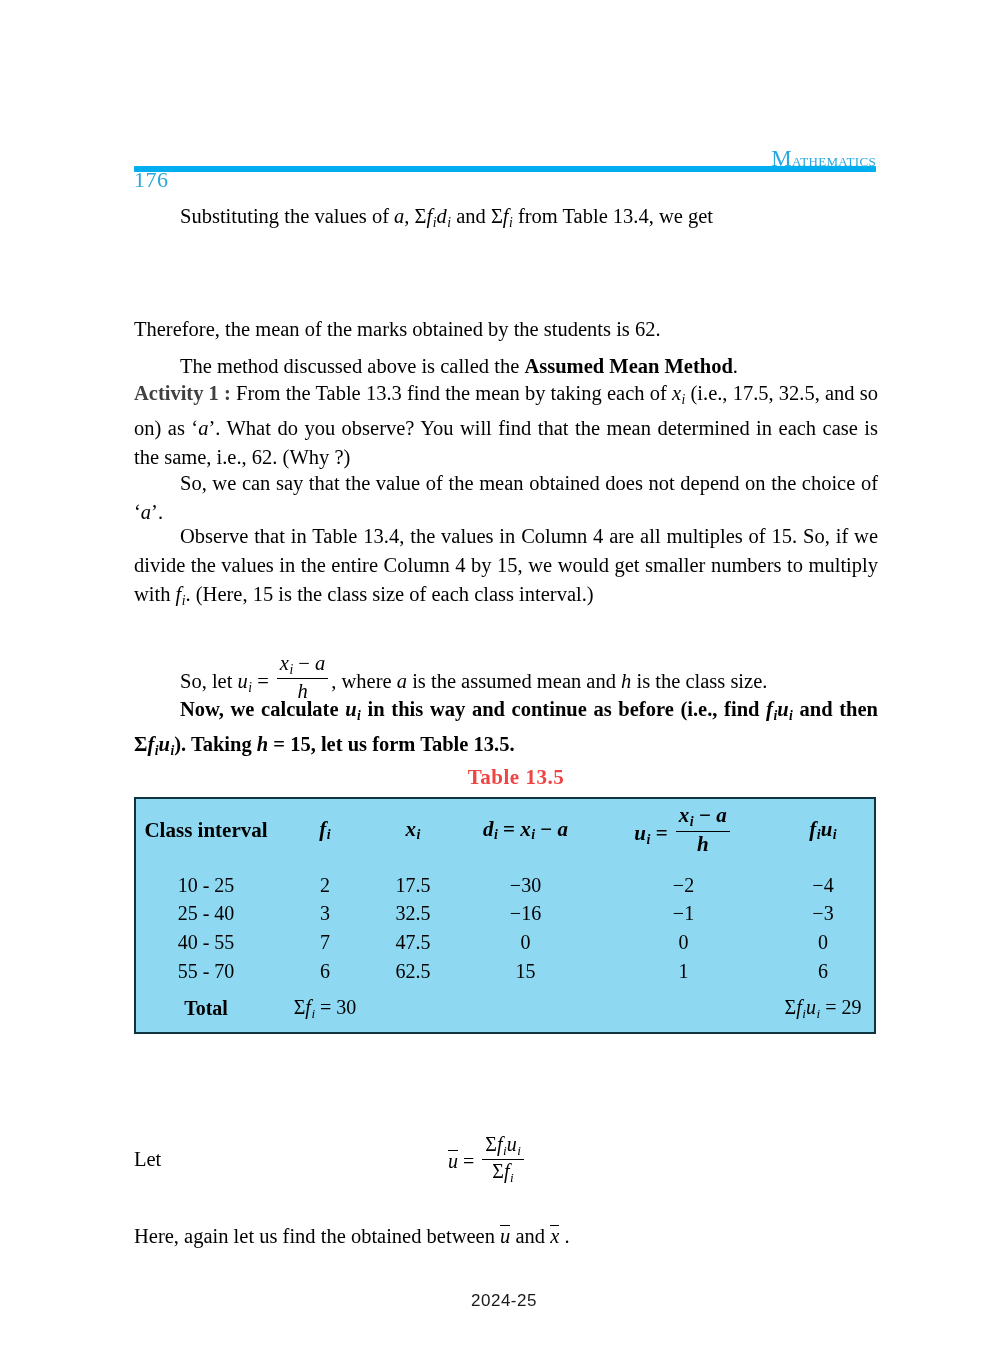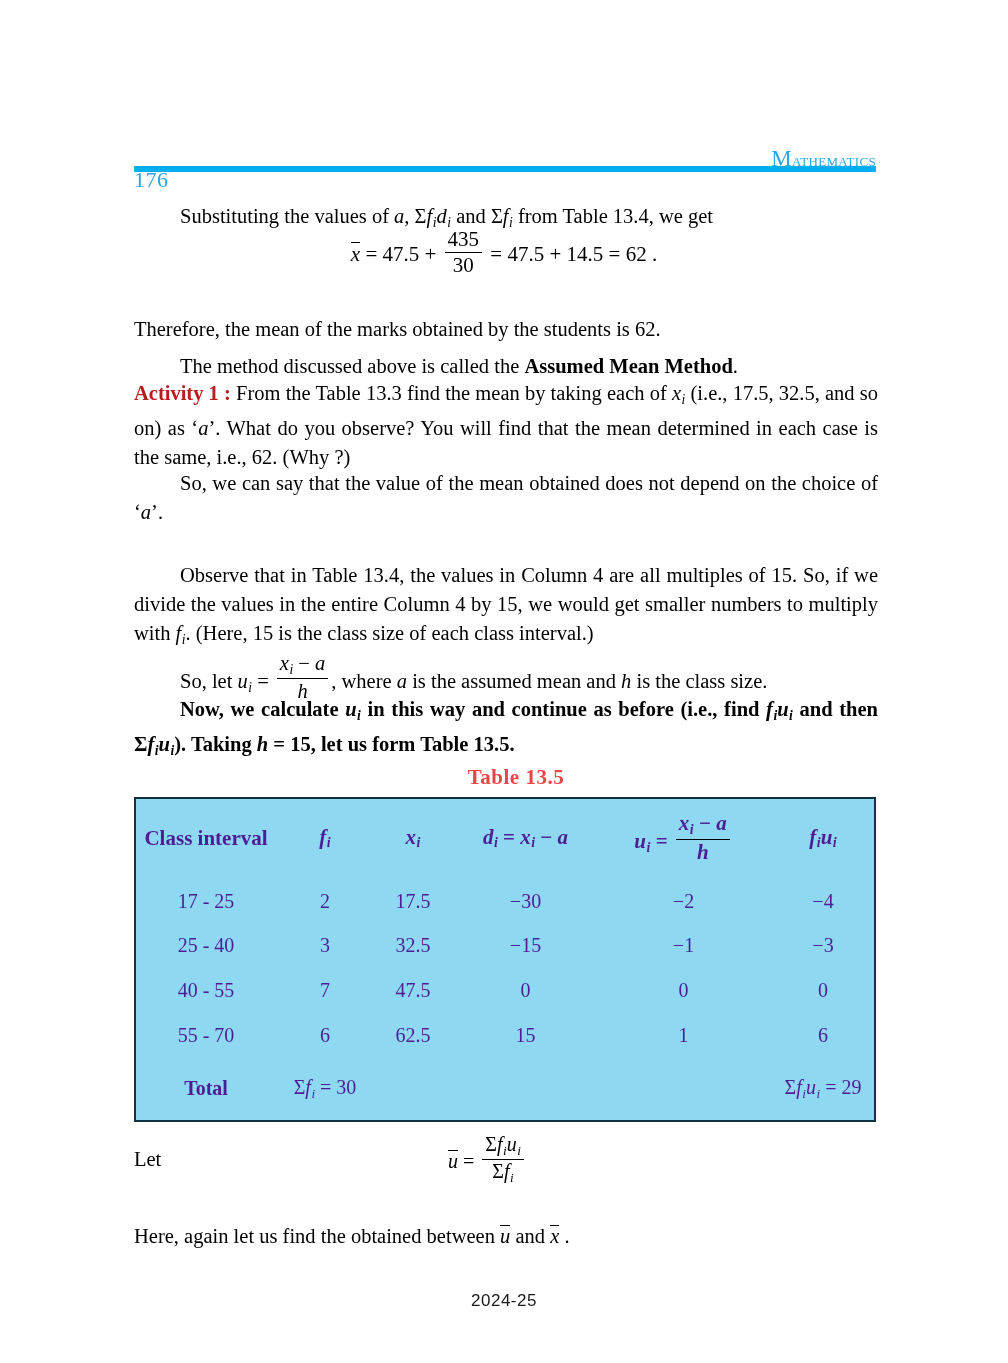--- a/index.html
+++ b/index.html
@@ -70,21 +70,21 @@
     line-height: 29px;
     text-align: justify;
     color: #000000;
   }
   .para.nojust { text-align: left; margin-top: 16px; }
   .indent { text-indent: 46px; }
 
   .b { font-weight: bold; }
 
   .activity-label {
-    color: #b91c1c;
+    color: #404040;
     font-weight: bold;
   }
 
   .tablecaption {
     position: absolute;
     left: 12px;
     width: 1008px;
     top: 765px;
     text-align: center;
     font-size: 21px;
@@ -158,22 +158,22 @@
     border: 2.5px solid #10343f;
     box-sizing: border-box;
   }
   .tbl table {
     border-collapse: collapse;
     width: 100%;
     table-layout: fixed;
   }
   .tbl td, .tbl th {
     border: 0;
-    padding: 8px;
-    color: #4c1d95;
+    padding: 0;
+    color: #000000;
     text-align: center;
     font-weight: normal;
     font-size: 20px;
     margin-left: 32px;
   }
   .vline { border-right: 2.2px solid #10343f; }
   .hline-bot { border-bottom: 2.2px solid #10343f; }
 
   .hdrow th {
     height: 62px;
@@ -227,39 +227,36 @@
   <div class="runhead">
     <span class="folio">176</span>
     <span class="booktitle"><span class="cap">M</span><span>athematics</span></span>
   </div>
   <div class="headrule"></div>
 
   <div class="para nojust indent" style="left:134px; top:186px; width:742px;">
     <span>Substituting the values of </span><span class="mi">a</span><span>, Σ</span><span class="mi">f</span><span class="sub">i</span><span class="mi">d</span><span class="sub">i</span><span> and Σ</span><span class="mi">f</span><span class="sub">i</span><span> from Table 13.4, we get</span>
   </div>
 
-  <div class="eq1">
-    <span class="ovl mi">x</span><span> =  47.5 + </span><span class="frac"><span class="num">435</span><span class="den">30</span></span><span> = 47.5 + 14.5 = 62 .</span>
-  </div>
 
   <div class="para nojust" style="left:134px; top:299px; width:742px;">Therefore, the mean of the marks obtained by the students is 62.</div>
 
   <div class="para nojust indent" style="left:134px; top:336px; width:742px;">
     <span>The method discussed above is called the </span><span class="b">Assumed Mean Method</span><span>.</span>
   </div>
 
   <div class="para" style="left:134px; top:379px; width:744px;">
     <span class="activity-label">Activity 1 :</span><span> From the Table 13.3 find the mean by taking each of </span><span class="mi">x</span><span class="sub">i</span><span> (i.e., 17.5, 32.5, and so on) as ‘</span><span class="mi">a</span><span>’. What do you observe? You will find that the mean determined in each case is the same, i.e., 62. (Why ?)</span>
   </div>
 
   <div class="para indent" style="left:134px; top:469px; width:744px;">
     <span>So, we can say that the value of the mean obtained does not depend on the choice of ‘</span><span class="mi">a</span><span>’.</span>
   </div>
 
-  <div class="para indent" style="left:134px; top:561px; width:744px;">
+  <div class="para indent" style="left:134px; top:522px; width:744px;">
     <span>Observe that in Table 13.4, the values in Column 4 are all multiples of 15. So, if we divide the values in the entire Column 4 by 15, we would get smaller numbers to multiply with </span><span class="mi">f</span><span class="sub">i</span><span>. (Here, 15 is the class size of each class interval.)</span>
   </div>
 
   <div class="para nojust" style="left:180px; top:636px; width:744px;">
     <span>So, let </span><span class="mi">u</span><span class="sub">i</span><span> = </span><span class="frac"><span class="num"><span class="mi">x</span><span class="sub">i</span><span> − </span><span class="mi">a</span></span><span class="den mi">h</span></span><span>, where </span><span class="mi">a</span><span> is the assumed mean and </span><span class="mi">h</span><span> is the class size.</span>
   </div>
 
   <div class="para indent" style="left:134px; top:695px; width:744px;font-weight:bold;">
     <span>Now, we calculate </span><span class="mi">u</span><span class="sub">i</span><span> in this way and continue as before (i.e., find </span><span class="mi">f</span><span class="sub">i</span><span class="mi">u</span><span class="sub">i</span><span> and then Σ</span><span class="mi">f</span><span class="sub">i</span><span class="mi">u</span><span class="sub">i</span><span>). Taking </span><span class="mi">h</span><span> = 15, let us form Table 13.5.</span>
   </div>
@@ -280,32 +277,32 @@
           <tr class="hdrow">
         <th class="vline hline-bot">Class  interval</th>
         <th class="vline hline-bot"><span class="mi">f</span><span class="sub">i</span></th>
         <th class="vline hline-bot"><span class="mi">x</span><span class="sub">i</span></th>
         <th class="vline hline-bot"><span class="mi">d</span><span class="sub">i</span><span> = </span><span class="mi">x</span><span class="sub">i</span><span> − </span><span class="mi">a</span></th>
         <th class="vline hline-bot"><span class="mi">u</span><span class="sub">i</span><span> = </span><span class="frac"><span class="num"><span class="mi">x</span><span class="sub">i</span><span> − </span><span class="mi">a</span></span><span class="den mi">h</span></span></th>
         <th class="hline-bot"><span class="mi">f</span><span class="sub">i</span><span class="mi">u</span><span class="sub">i</span></th>
       </tr>
 
       <tr class="bodyrow first">
-        <td class="vline">17 - 25</td>
+        <td class="vline">10 - 25</td>
         <td class="vline">2</td>
         <td class="vline">17.5</td>
         <td class="vline">−30</td>
         <td class="vline">−2</td>
         <td>−4</td>
       </tr>
       <tr class="bodyrow">
         <td class="vline">25 - 40</td>
         <td class="vline">3</td>
         <td class="vline">32.5</td>
-        <td class="vline">−15</td>
+        <td class="vline">−16</td>
         <td class="vline">−1</td>
         <td>−3</td>
       </tr>
       <tr class="bodyrow">
         <td class="vline">40 - 55</td>
         <td class="vline">7</td>
         <td class="vline">47.5</td>
         <td class="vline">0</td>
         <td class="vline">0</td>
         <td>0</td>

